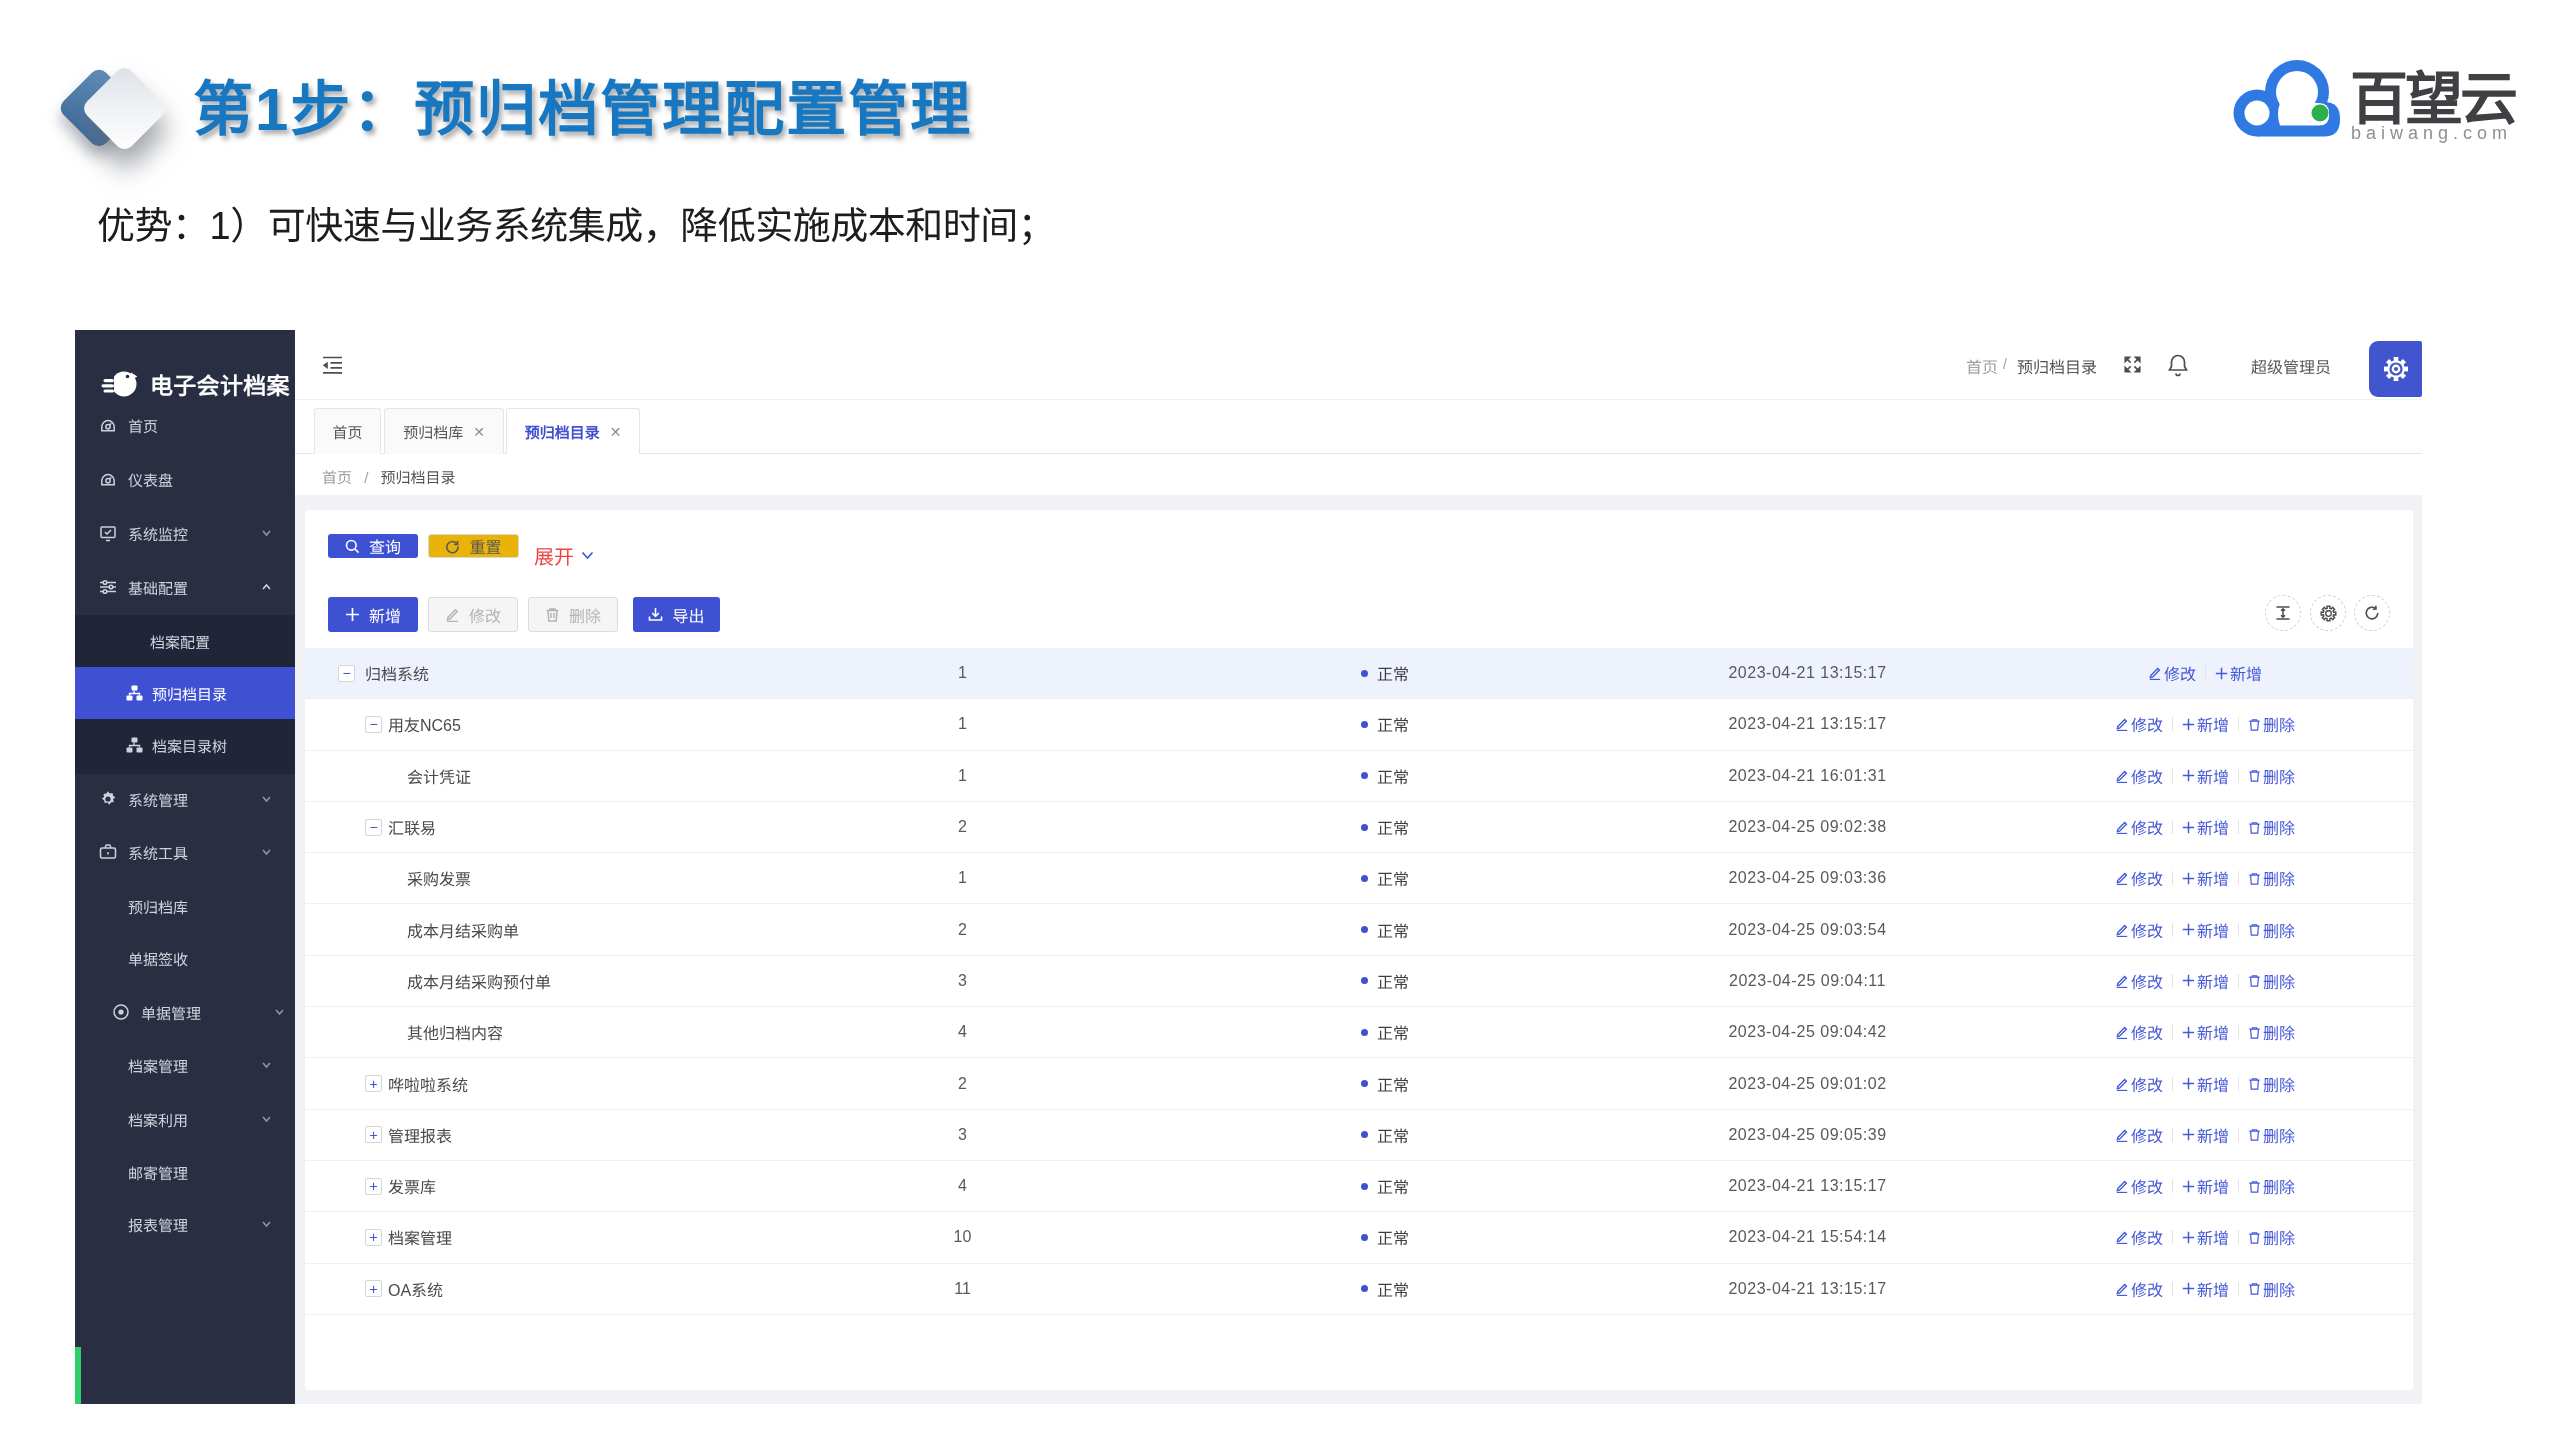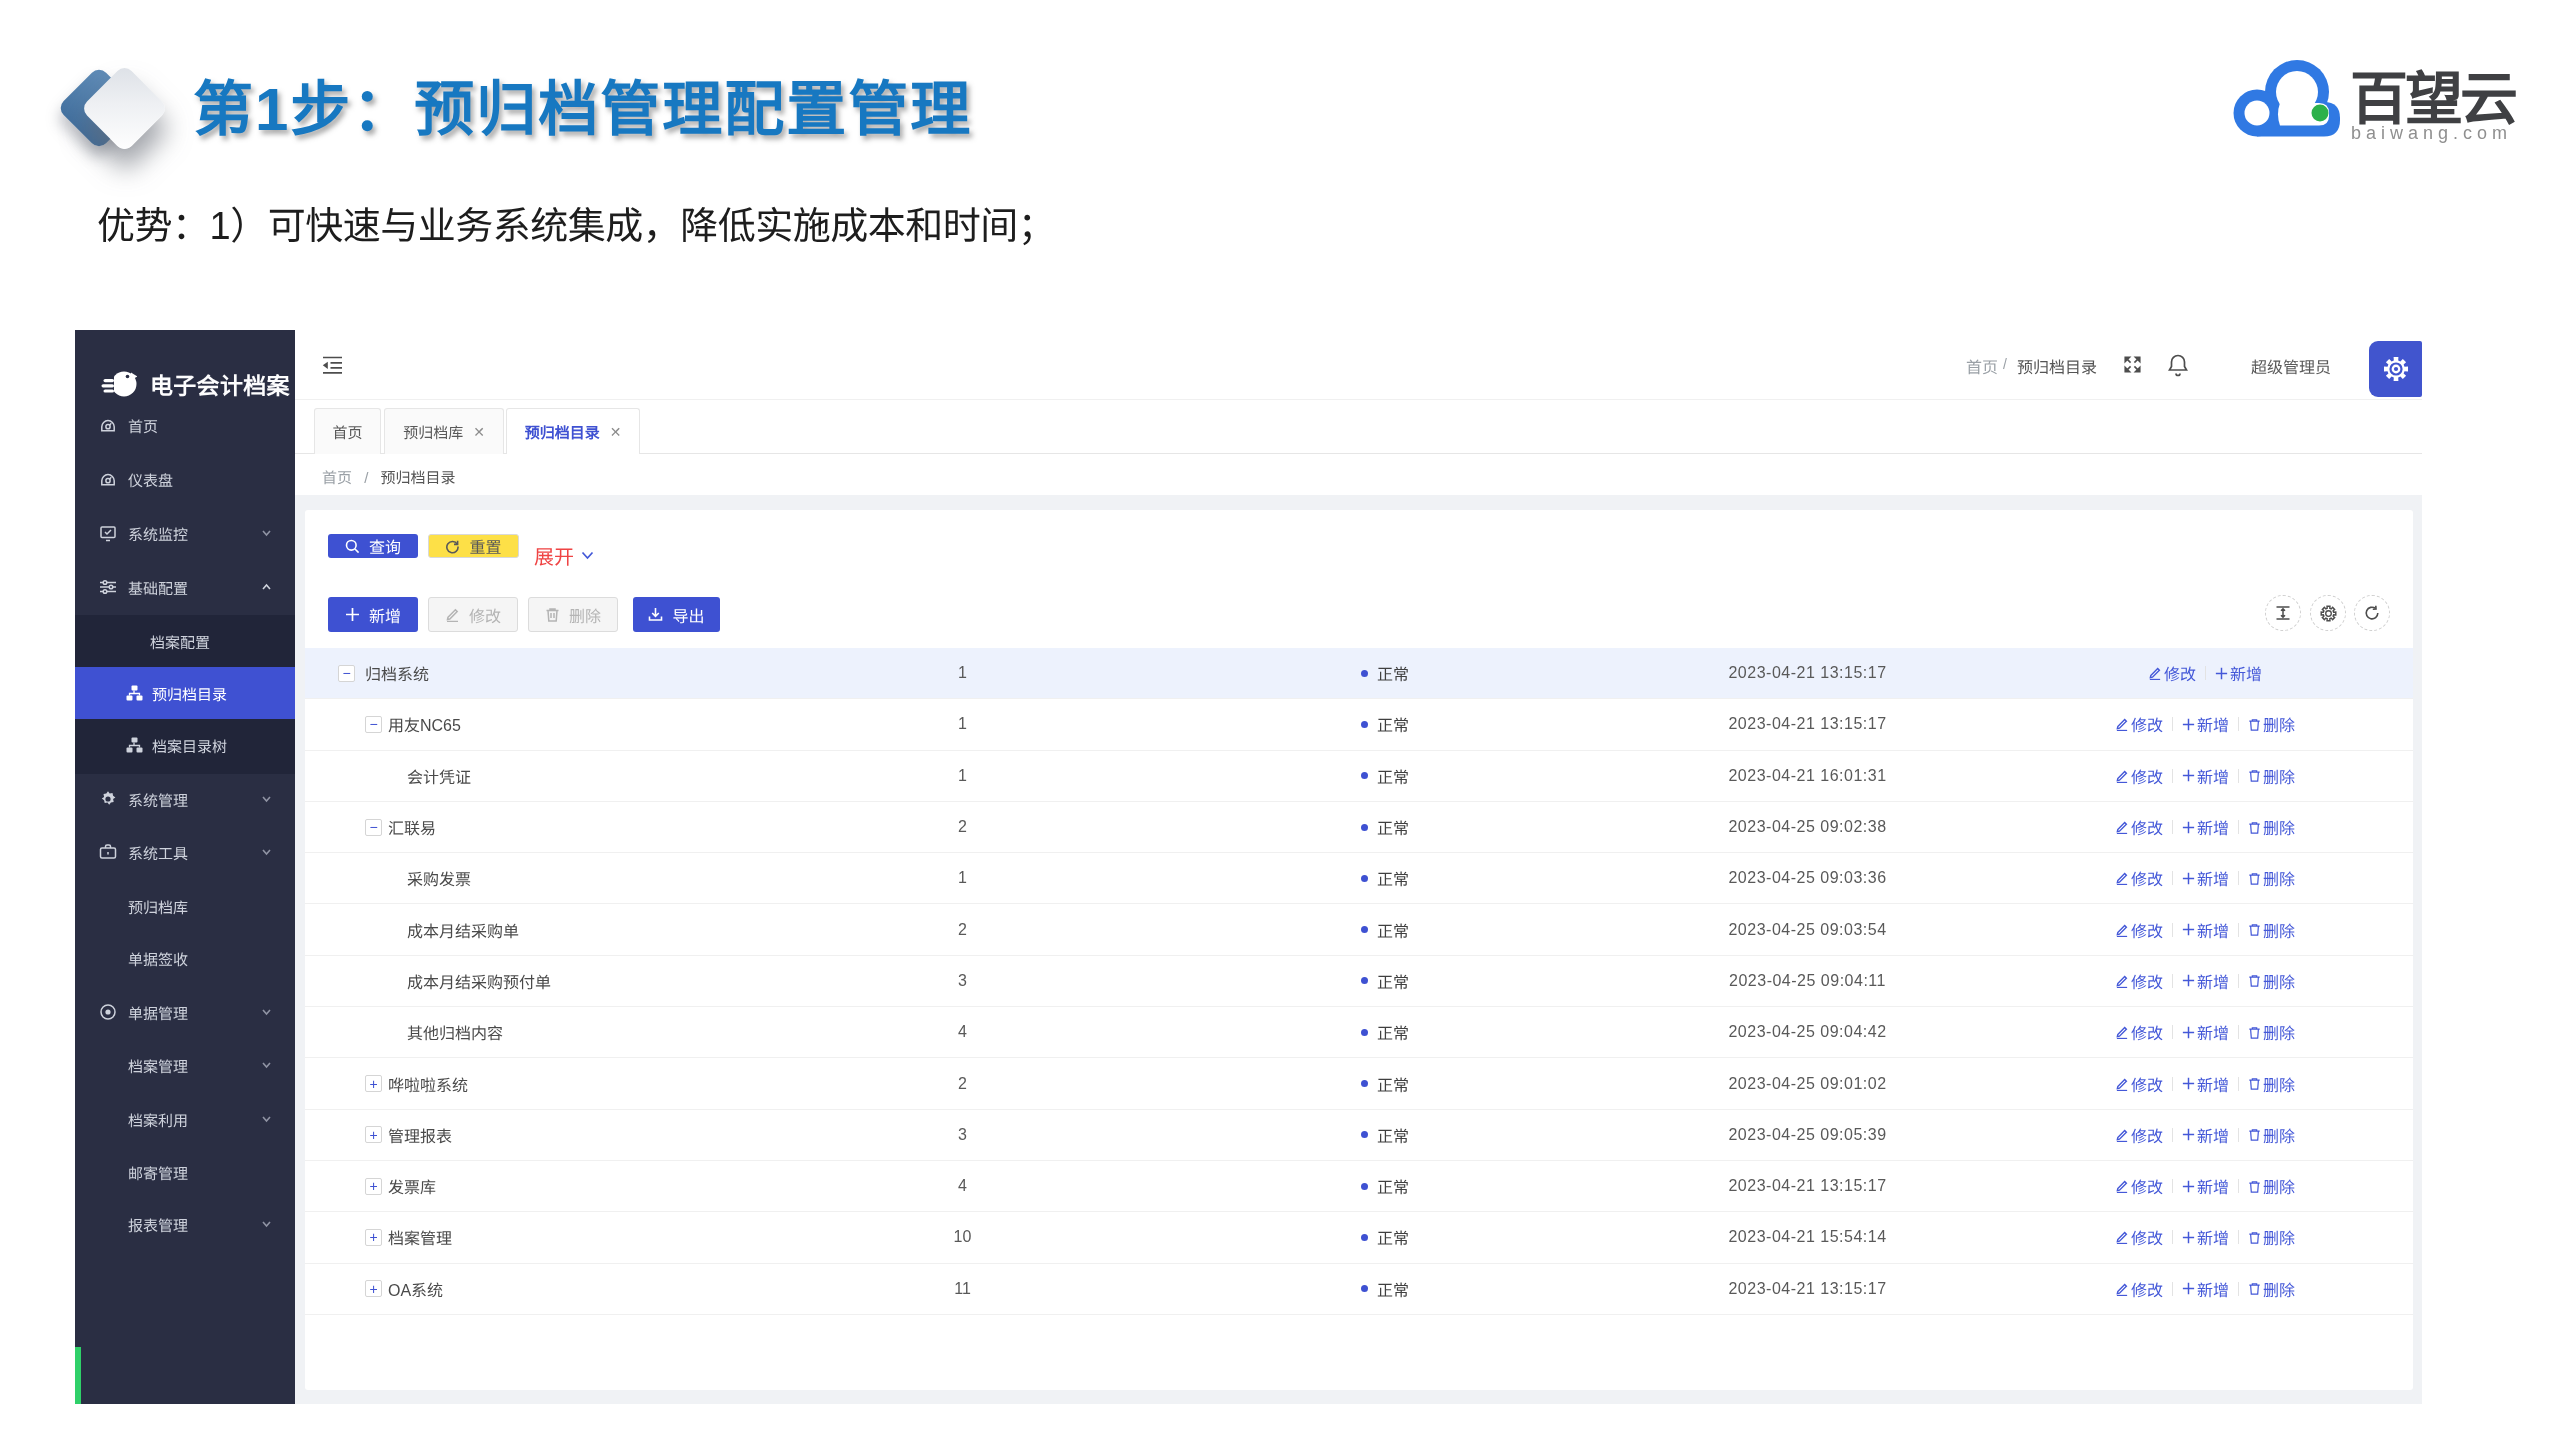--- a/index.html
+++ b/index.html
@@ -50,21 +50,21 @@
   border-radius:3px 3px 0 0; font-size:15px; color:#595959; display:flex; align-items:center; justify-content:center; gap:10px;}
 .tab.act { background:#fff; color:#3f51d2; font-weight:700; }
 .tab .x { color:#8c8c8c; font-size:14px; font-weight:400; }
 #crumb2 { left:27px; top:136px; font-size:15px; }
 .gray1 { color:#9aa0a6; } .gray2 { color:#555; }
 
 
 #card { left:10px; top:180px; width:2108px; height:880px; background:#fff; border-radius:3px; }
 .btn { position:absolute; height:24px; border-radius:3px; font-size:16px; color:#fff; background:#3e51d2;
   display:flex; align-items:center; justify-content:center; gap:9px; }
-.btn.white { background:#fde047; border:1px solid #d9d9d9; color:#595959; }
+.btn.white { background:#eab308; border:1px solid #d9d9d9; color:#595959; }
 .btn.dis { background:#f5f5f5; border:1px solid #dcdcdc; color:#b4b4b4; }
 #expand { left:229px; top:31px; color:#ef4444; font-size:20px; display:flex; align-items:center; gap:7px;}
 .circ { position:absolute; top:85px; width:36px; height:36px; border:1px dashed #cfcfcf; border-radius:50%;
   display:flex; align-items:center; justify-content:center; }
 
 
 #tbl { left:0; top:138px; width:2108px; }
 .trow { display:flex; width:2108px; height:51.3px; align-items:center; border-bottom:1px solid #f0f0f0; font-size:16px; color:#4a4a4a;}
 .trow.hd { height:51px; background:#fafafa; border-bottom:1px solid #e9e9e9; color:#272727; font-weight:700; font-size:16px;}
 .trow.hl { background:#edf2fd; }
@@ -194,21 +194,21 @@
         <svg class="ch" viewBox="0 0 11 11" fill="none" stroke="#8f93a3" stroke-width="1.6">
             <path d="M2 3.5 L5.5 7.5 L9 3.5"></path>
           </svg>
         </div>
       <div class="mi" style="top:549px;">
           <span class="t">预归档库</span>
         </div>
       <div class="mi" style="top:601px;">
           <span class="t">单据签收</span>
         </div>
-      <div class="mi" style="top:655px;">
+      <div class="mi" style="top:655px;margin-left:13px;">
         <svg class="ic" viewBox="0 0 18 18" fill="none" stroke="#ced2dc" stroke-width="1.5">
             <circle cx="9" cy="9" r="7"></circle>
             <circle cx="9" cy="9" r="2.6" fill="#ced2dc" stroke="none"></circle>
           </svg>
         <span class="t">单据管理</span>
         <svg class="ch" viewBox="0 0 11 11" fill="none" stroke="#8f93a3" stroke-width="1.6">
             <path d="M2 3.5 L5.5 7.5 L9 3.5"></path>
           </svg>
         </div>
       <div class="mi" style="top:708px;">

